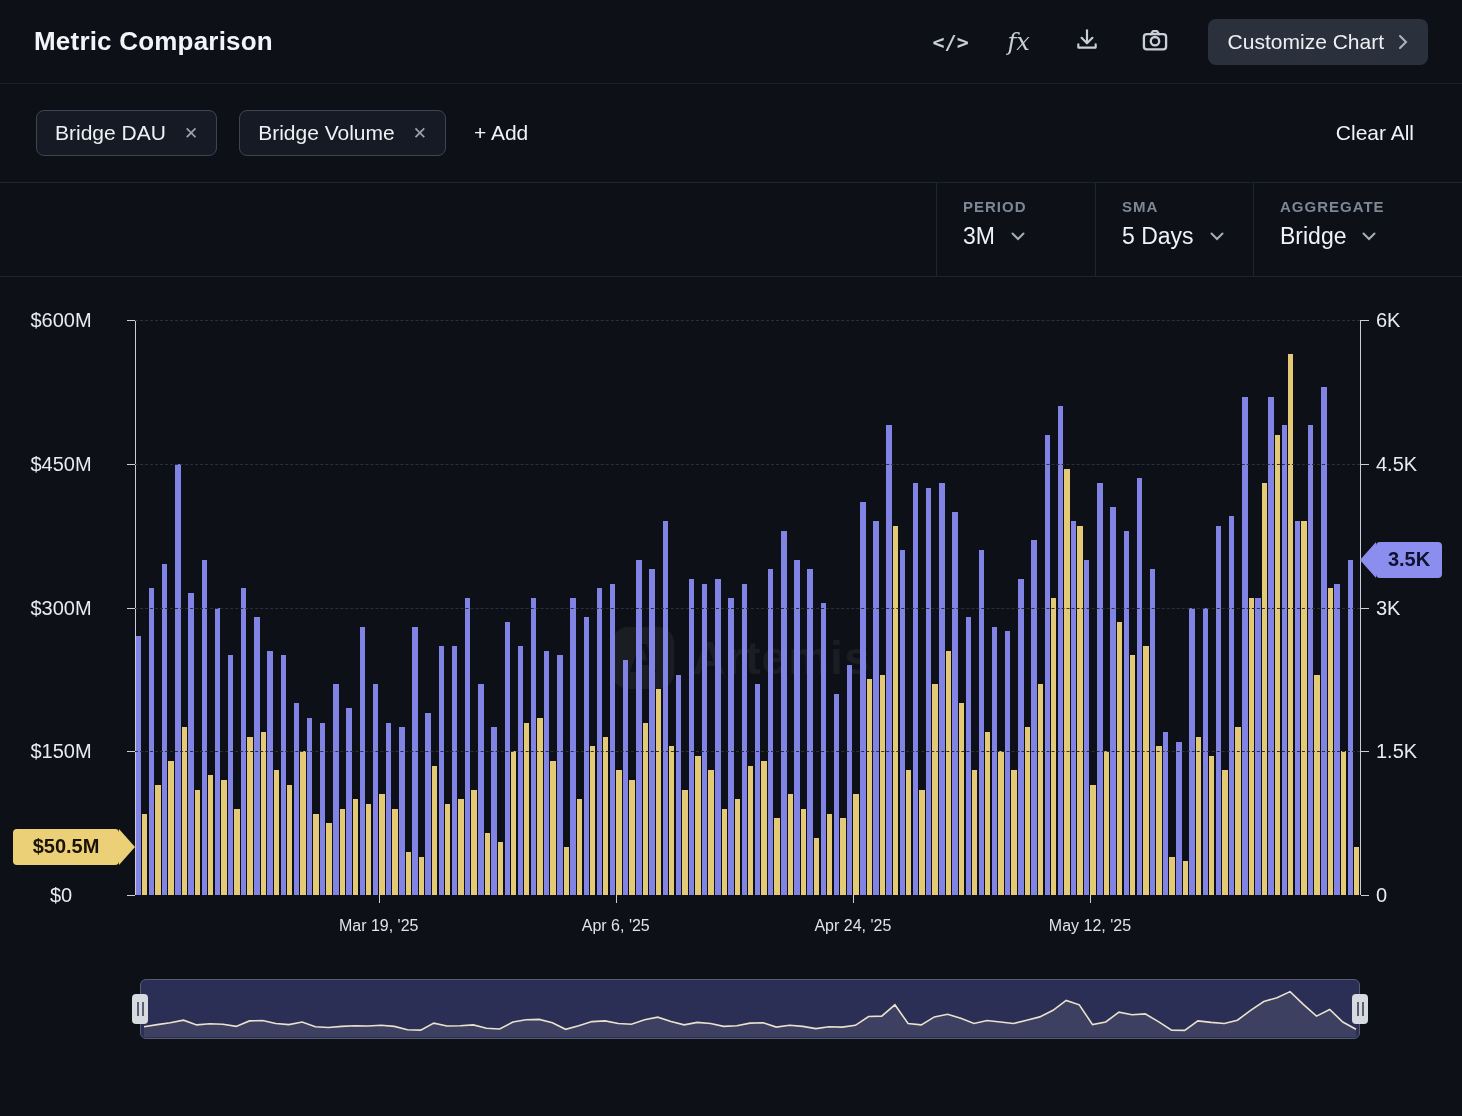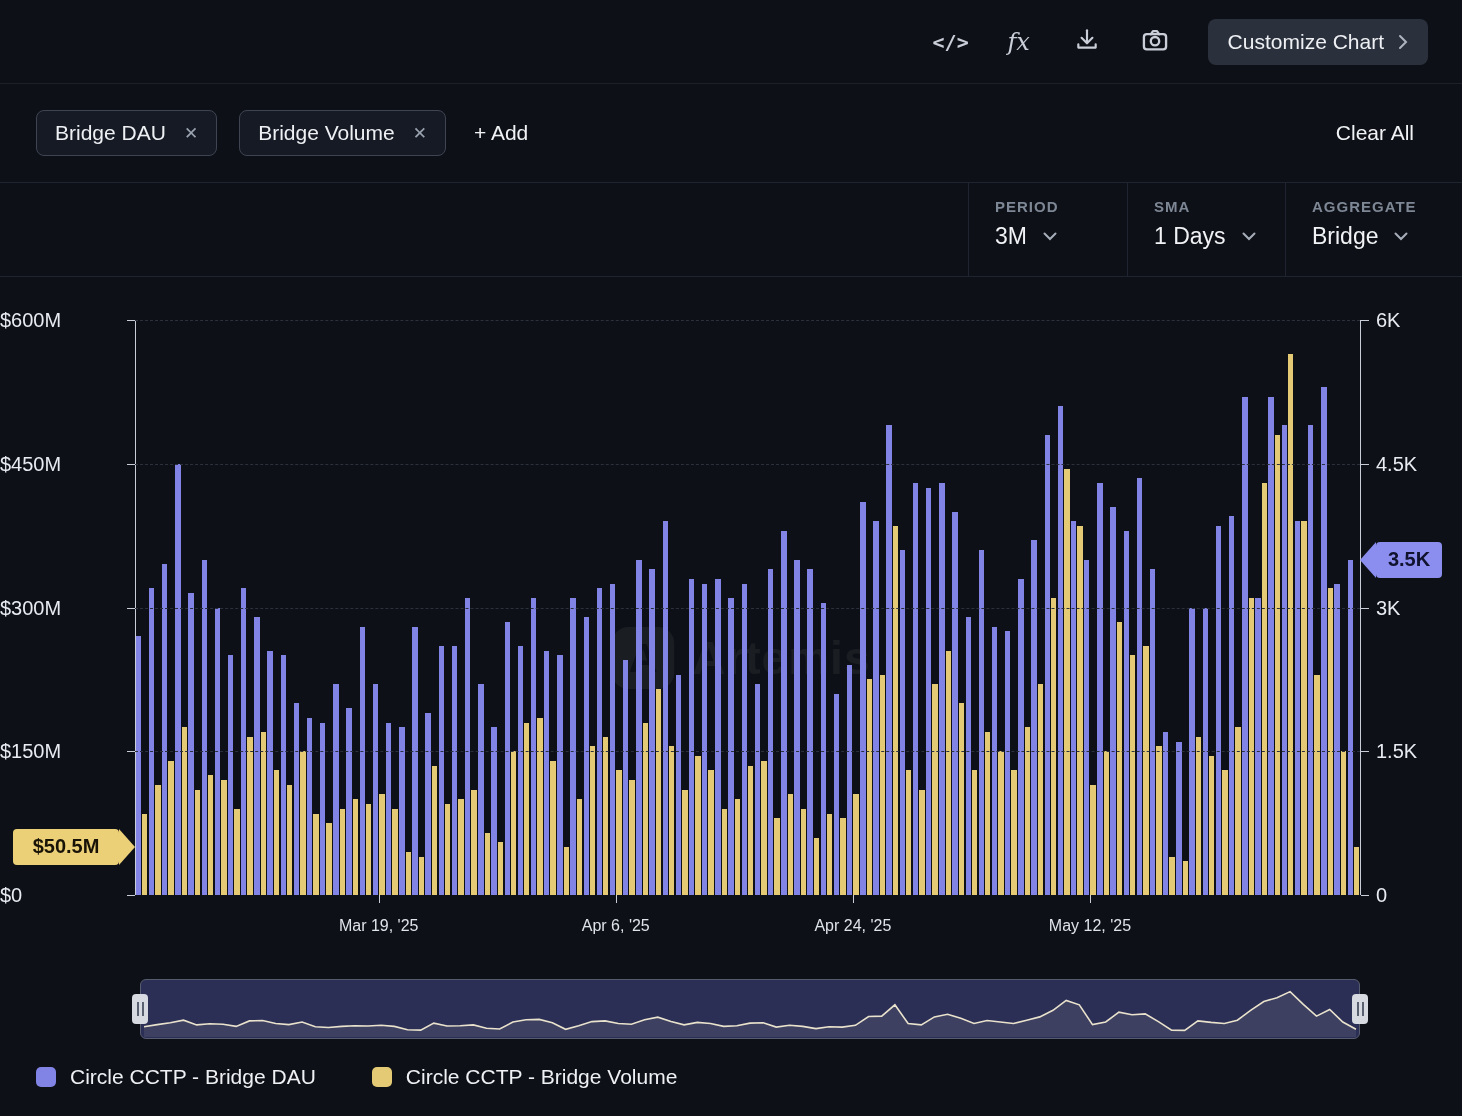--- a/index.html
+++ b/index.html
@@ -24,35 +24,35 @@
   
   .chips-row { height:98px; display:flex; align-items:center; padding:0 36px; gap:22px; }
   .chip { height:46px; background:#151a24; border:1px solid #3e4452; border-radius:8px; display:flex; align-items:center; gap:18px; padding:0 18px; font-size:21px; color:#eef0f4; cursor:pointer; }
   .chip-close { color:#9aa2b0; font-size:17px; line-height:1; cursor:pointer; }
   .add-label { font-size:21px; color:#f0f2f5; margin-left:6px; cursor:pointer; }
   .clear-all { margin-left:auto; font-size:21px; color:#f0f2f5; cursor:pointer; padding-right:12px; }
 
   
   .controls-row { height:95px; border-top:1px solid #1f2530; border-bottom:1px solid #1f2530; display:flex; justify-content:flex-end; }
   .control-group { border-left:1px solid #1f2530; padding:15px 0 0 26px; cursor:pointer; }
-  .cg-period { width:159px; } .cg-sma { width:158px; } .cg-agg { width:177px; }
+  .cg-period { width:159px; } .cg-sma { width:158px; } .cg-agg { width:209px; }
   .control-label { font-size:15px; letter-spacing:1px; color:#7e8795; font-weight:600; }
   .control-value { margin-top:8px; font-size:23px; color:#f0f2f5; display:flex; align-items:center; gap:16px; }
   .chev svg { display:block; }
 
   
   .chart-section { position:relative; height:686px; }
   .gridline { position:absolute; left:135px; width:1225px; height:0; border-top:1px dashed #2b303c; }
   .axis-line { position:absolute; top:43px; width:1px; height:575px; background:#c9cdd8; }
   .axis-left { left:135px; } .axis-right { left:1360px; }
   .tick { position:absolute; background:#c9cdd8; }
   .tick-left { left:127px; width:8px; height:1px; }
   .tick-right { left:1361px; width:8px; height:1px; }
   .x-tick { position:absolute; top:618px; width:1px; height:8px; background:#c9cdd8; }
-  .y-label-left { position:absolute; left:0; width:122px; text-align:left; font-size:20px; color:#e8ebf1; transform:translateY(-50%); }
+  .y-label-left { position:absolute; left:0; width:122px; text-align:center; font-size:20px; color:#e8ebf1; transform:translateY(-50%); }
   .y-label-right { position:absolute; left:1376px; font-size:20px; color:#e8ebf1; transform:translateY(-50%); }
   .x-label { position:absolute; top:640px; transform:translateX(-50%); font-size:16px; color:#dfe3ea; white-space:nowrap; }
   .bars { position:absolute; left:135px; top:43px; width:1225px; height:575px; display:flex; align-items:flex-end; }
   .bar-group { flex:1 1 0; height:100%; display:flex; align-items:flex-end; justify-content:center; gap:1px; }
   .bar { width:41%; min-height:2px; }
   .watermark { position:absolute; left:50%; top:350px; transform:translateX(-46%); display:flex; align-items:center; gap:18px; opacity:0.05; pointer-events:none; }
   .wm-logo { width:62px; height:62px; border-radius:16px; background:#ffffff; color:#0d1016; display:flex; align-items:center; justify-content:center; font-size:40px; font-weight:700; }
   .wm-text { font-size:46px; font-weight:700; color:#ffffff; letter-spacing:1px; }
 
   .tag { position:absolute; height:36px; display:flex; align-items:center; justify-content:center; font-weight:700; font-size:20px; border-radius:4px; }
@@ -72,20 +72,21 @@
   .legend { display:flex; gap:56px; padding:26px 0 0 36px; align-items:center; }
   .legend-item { display:flex; align-items:center; gap:14px; font-size:21px; color:#eef0f4; cursor:pointer; }
   .swatch { width:20px; height:20px; border-radius:5px; }
 </style>
 </head>
 <body>
 
 <div class="app">
 
   <div class="app-header">
+    <div class="page-title">Metric Comparison</div>
     <div class="header-actions">
       <div class="icon-btn">
         <span class="code-glyph">&lt;/&gt;</span>
       </div>
       <div class="icon-btn">
         <span class="fx-glyph">fx</span>
       </div>
       <div class="icon-btn">
         <span>
           <svg width="26" height="26" viewBox="0 0 24 24" fill="none" stroke="#c9ced8" stroke-width="2" stroke-linecap="round" stroke-linejoin="round">
@@ -136,21 +137,21 @@
         <span class="chev">
           <svg width="14" height="9" viewBox="0 0 14 9" fill="none" stroke="#a7aeba" stroke-width="2" stroke-linecap="round">
               <path d="M1.5 1.5L7 7l5.5-5.5"></path>
             </svg>
         </span>
       </div>
     </div>
     <div class="control-group cg-sma">
       <div class="control-label">SMA</div>
       <div class="control-value">
-        <span>1 Days</span>
+        <span>5 Days</span>
         <span class="chev">
           <svg width="14" height="9" viewBox="0 0 14 9" fill="none" stroke="#a7aeba" stroke-width="2" stroke-linecap="round">
               <path d="M1.5 1.5L7 7l5.5-5.5"></path>
             </svg>
         </span>
       </div>
     </div>
     <div class="control-group cg-agg">
       <div class="control-label">AGGREGATE</div>
       <div class="control-value">
@@ -591,24 +592,14 @@
     <div class="nav-handle nav-handle-left">
         <div class="grip"></div>
         <div class="grip"></div>
       </div>
     <div class="nav-handle nav-handle-right">
         <div class="grip"></div>
         <div class="grip"></div>
       </div>
   </div>
 
-  <div class="legend">
-    <div class="legend-item">
-      <div class="swatch" style="background: rgb(129, 132, 228);"></div>
-      <span>Circle CCTP - Bridge DAU</span>
-    </div>
-    <div class="legend-item">
-      <div class="swatch" style="background: rgb(228, 202, 116);"></div>
-      <span>Circle CCTP - Bridge Volume</span>
-    </div>
-  </div>
 
 </div>
 
 </body></html>

